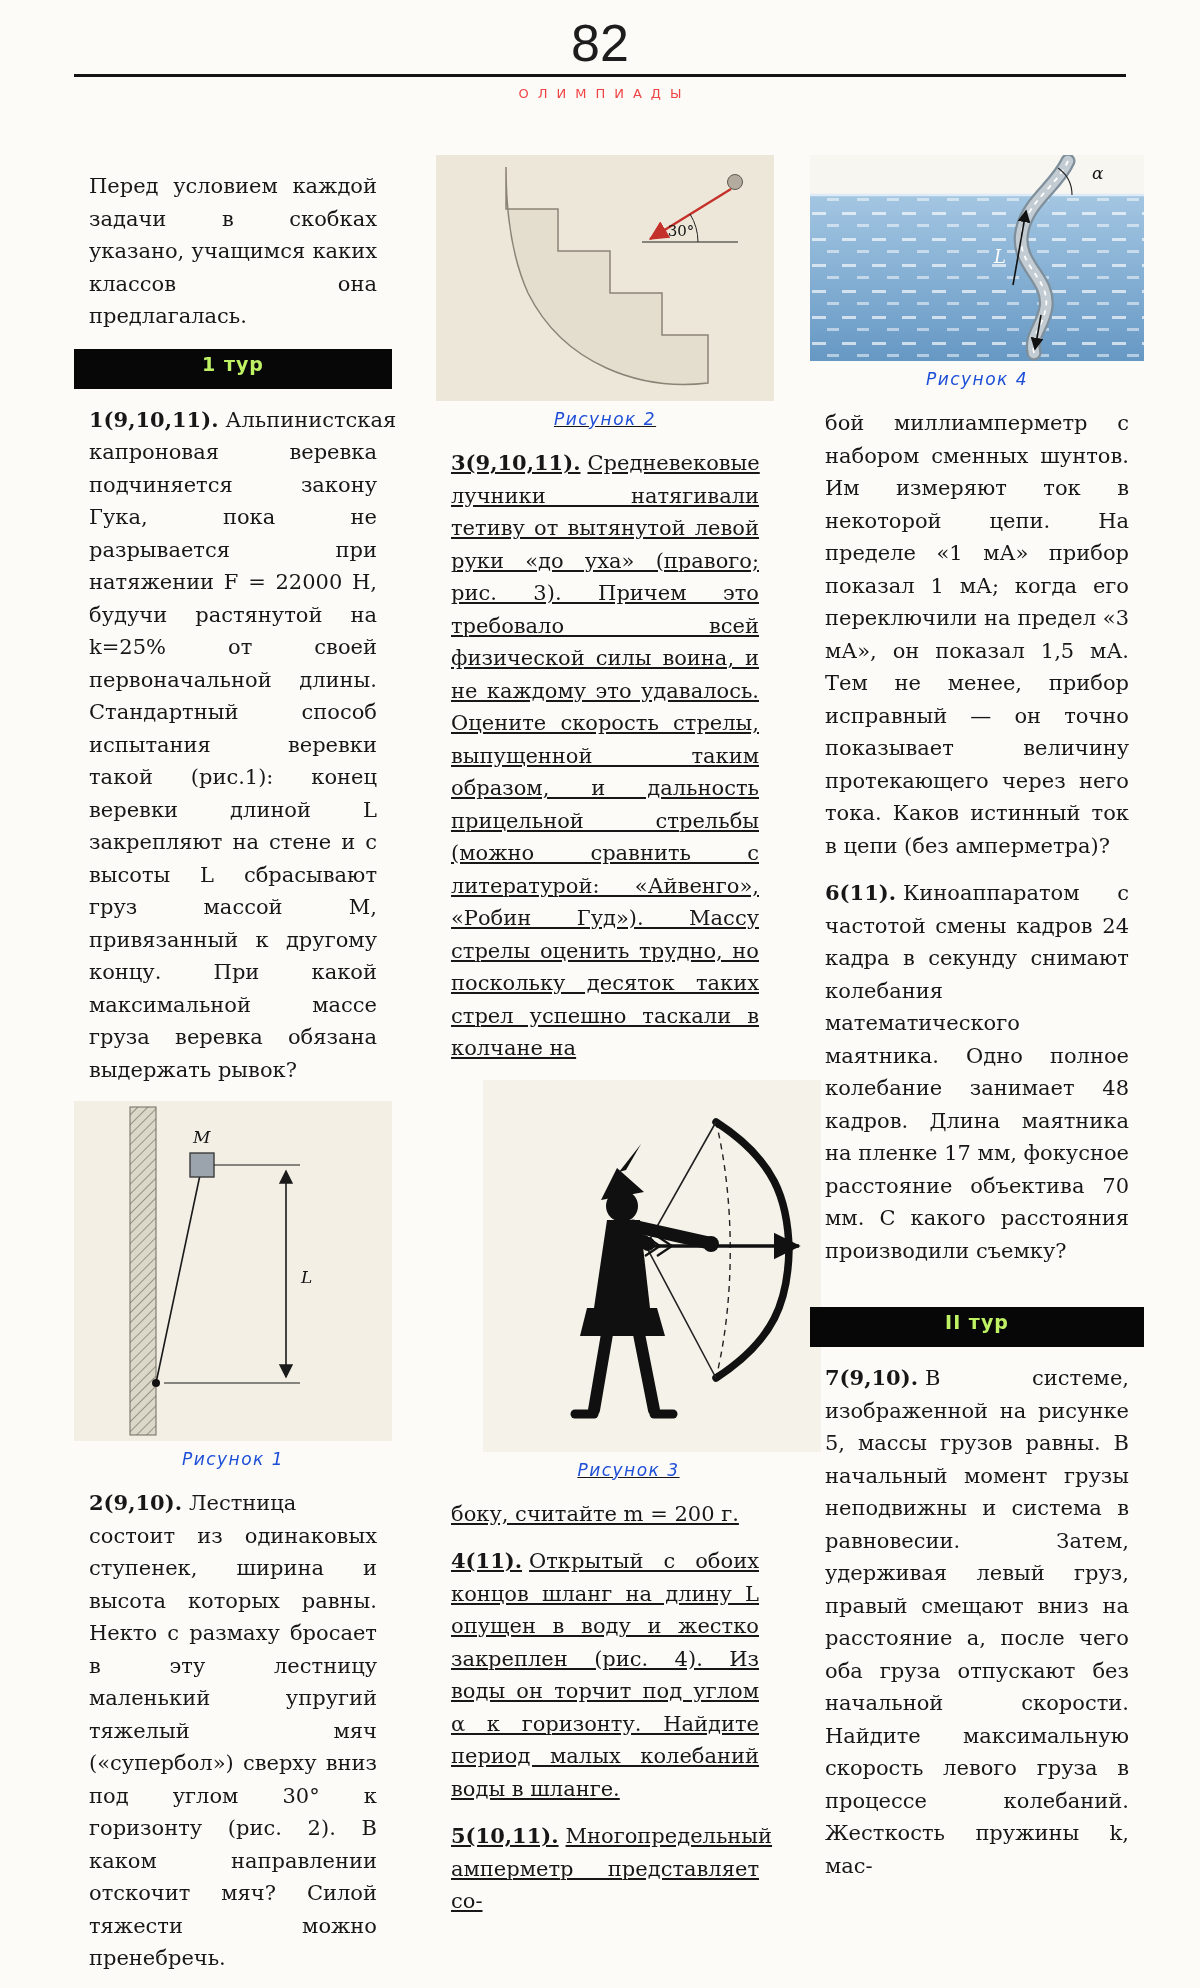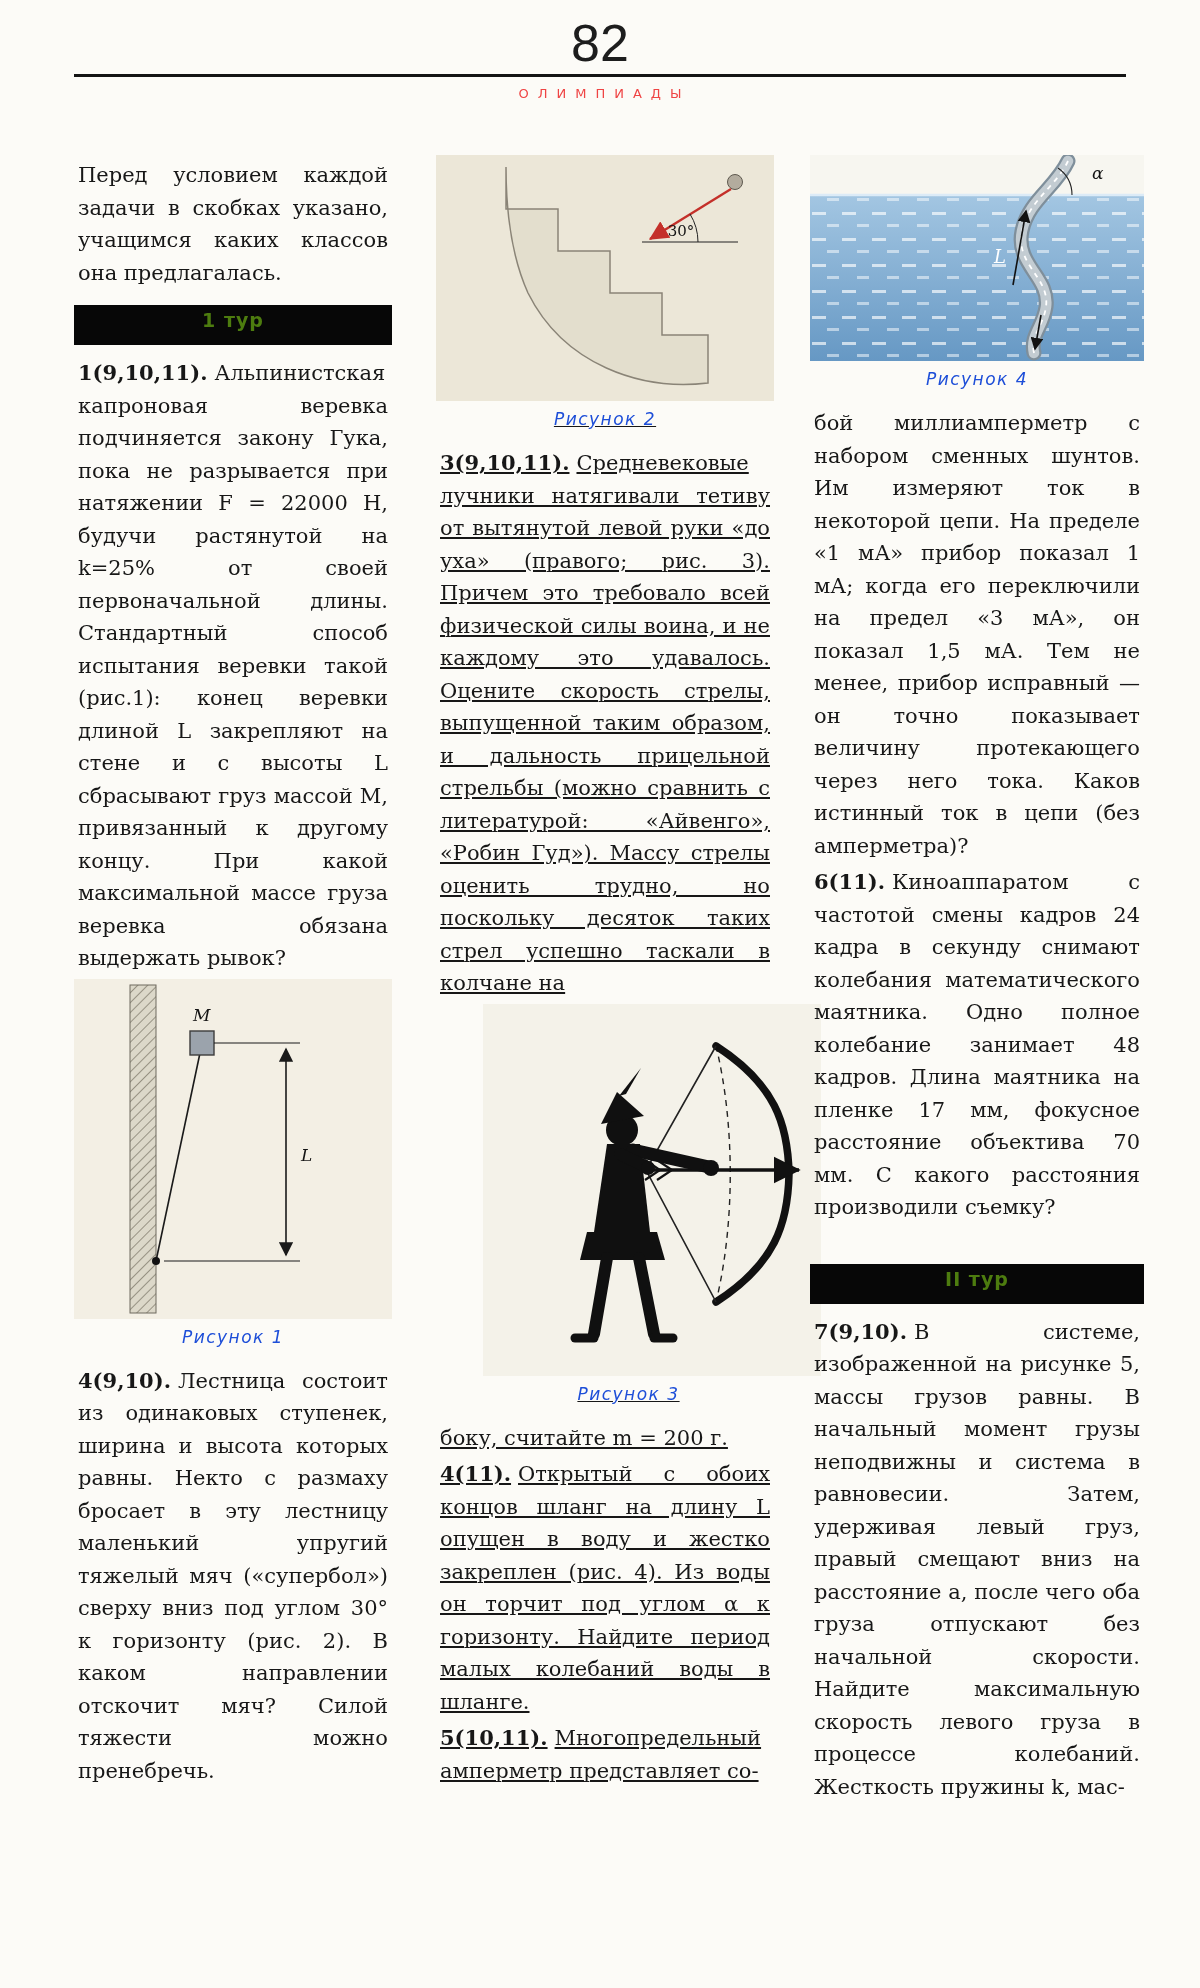--- a/index.html
+++ b/index.html
@@ -8,24 +8,24 @@
         font-family:"DejaVu Serif",serif;color:#171717;}
   .page-header{padding-top:14px;text-align:center;}
   .page-number{font-family:Liberation Sans, sans-serif;font-size:52px;line-height:58px;color:#1d1d1d;}
   .header-rule{width:1052px;margin:2px auto 0;border-top:3px solid #141414;}
   .section-title{margin-top:9px;font-family:"DejaVu Sans",sans-serif;font-size:13px;
                  letter-spacing:9px;text-indent:9px;color:#ef4444;}
   .columns{display:flex;align-items:flex-start;padding-left:74px;margin-top:54px;}
   .col-left{width:318px;}
   .col-mid{width:338px;margin-left:44px;text-decoration:underline;}
   .col-right{width:334px;margin-left:36px;}
-  .body{font-size:21px;line-height:32.5px;text-align:justify;margin:4px;hyphens:auto;}
+  .body{font-size:21px;line-height:32.5px;text-align:justify;margin:15px;hyphens:auto;}
   .heading{font-family:"DejaVu Sans",sans-serif;font-weight:bold;font-size:22px;line-height:35px;
            white-space:pre-line;margin:2px 0 8px;}
-  .banner{margin:16px 0 12px;background:#070707;color:#4d7c0f;font-family:"DejaVu Sans",sans-serif;
+  .banner{margin:16px 0 12px;background:#070707;color:#bef264;font-family:"DejaVu Sans",sans-serif;
           font-weight:bold;font-size:19px;line-height:31px;height:40px;text-align:center;letter-spacing:1px;}
   .pnum{margin-right:7px;}
   figure.fig{margin:0;}
   .fig-caption{font-family:"DejaVu Sans",sans-serif;font-style:italic;font-size:17px;
                letter-spacing:1.5px;color:#1d4ed8;text-align:center;padding:8px 0 2px;}
   .fig1{margin-top:14px;}
   .fig3{margin-top:10px;padding-left:47px;}
   .fig4{margin-top:34px;}
   .after-cap{margin-top:16px;}
   .mt-banner2{margin-top:40px;}
@@ -71,21 +71,21 @@
           <rect x="116" y="52" width="24" height="24" fill="#9ba3ac" stroke="#3c3c3c" stroke-width="1.4"></rect>
           <text x="119" y="42" class="svg-label">M</text>
           <line x1="140" y1="64" x2="226" y2="64" stroke="#1a1a1a" stroke-width="1.1"></line>
           <line x1="90" y1="282" x2="226" y2="282" stroke="#1a1a1a" stroke-width="1.1"></line>
           <line x1="212" y1="70" x2="212" y2="276" stroke="#1a1a1a" stroke-width="1.6" marker-start="url(#f1arr)" marker-end="url(#f1arr)"></line>
           <text x="227" y="182" class="svg-label">L</text>
         </svg>
         <figcaption class="fig-caption">Рисунок 1</figcaption>
       </figure>
 
-      <p class="body after-cap"><b class="pnum">4(9,10).</b><span>Лестница состоит из одинаковых ступенек, ширина и высота которых равны. Некто с размаху бросает в эту лестницу маленький упругий тяжелый мяч («супербол») сверху вниз под углом 30° к горизонту (рис. 2). В каком направлении отскочит мяч? Силой тяжести можно пренебречь.</span></p>
+      <p class="body after-cap"><b class="pnum">2(9,10).</b><span>Лестница состоит из одинаковых ступенек, ширина и высота которых равны. Некто с размаху бросает в эту лестницу маленький упругий тяжелый мяч («супербол») сверху вниз под углом 30° к горизонту (рис. 2). В каком направлении отскочит мяч? Силой тяжести можно пренебречь.</span></p>
     </div>
 
     <div class="col-mid">
 
       <figure class="fig">
         <svg width="338" height="246" viewBox="0 0 338 246">
           <defs>
             <marker id="f2arr" markerWidth="9" markerHeight="8" refX="7.5" refY="4" orient="auto">
               <path d="M0,0 L8,4 L0,8 Z" fill="#c4302a"></path>
             </marker>

